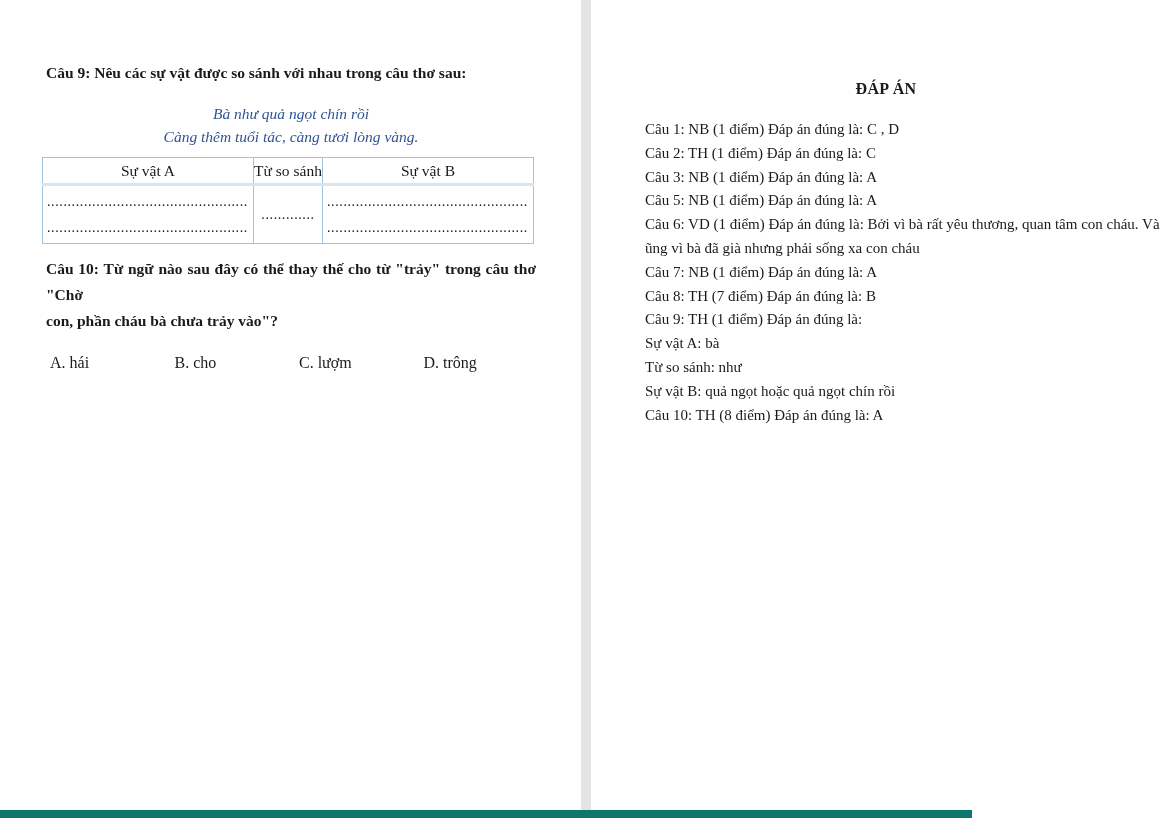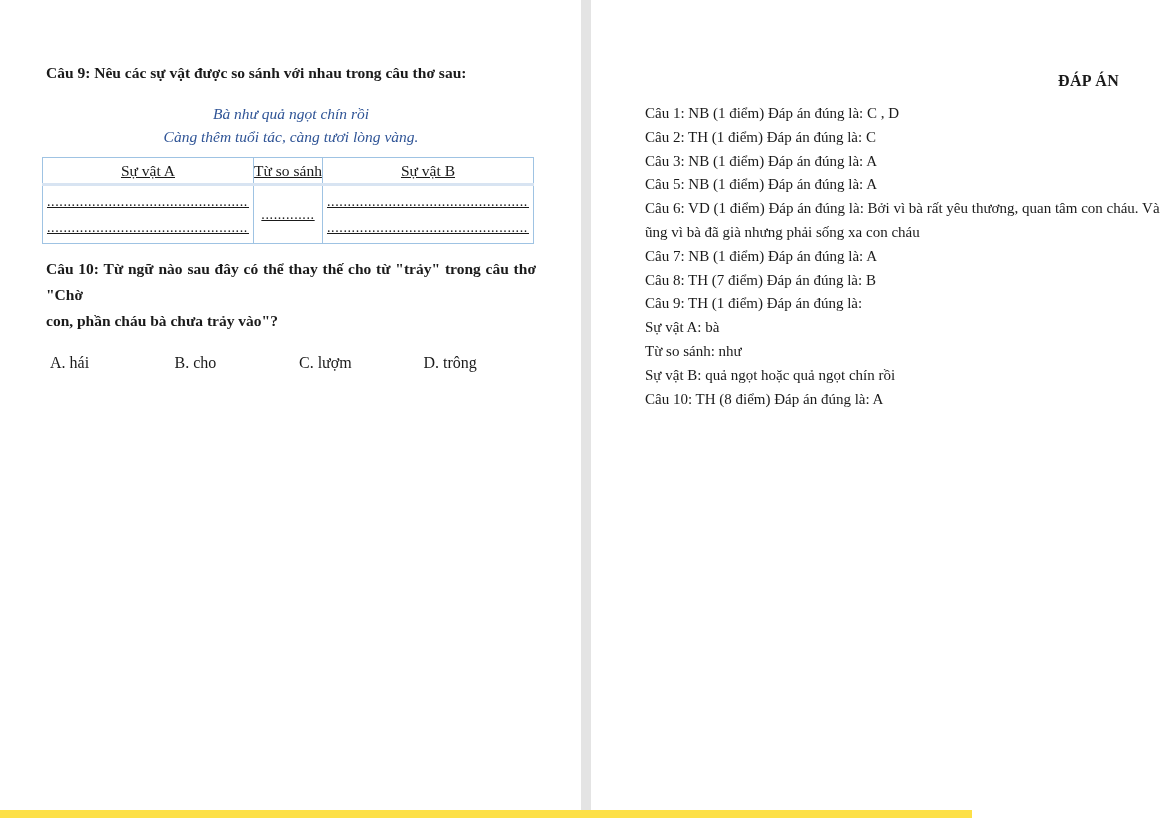--- a/index.html
+++ b/index.html
@@ -4,21 +4,21 @@
 <style>
   * { box-sizing: border-box; }
   html, body { margin: 0; padding: 0; }
   body {
     width: 1175px; height: 818px;
     background: #ffffff;
     font-family: "Liberation Serif", serif;
     color: #1a1a1a;
     overflow: hidden;
   }
-  .spread { position: relative; width: 972px; height: 818px; background: #fde047; }
+  .spread { position: relative; width: 972px; height: 818px; background: #0f766e; }
   .page { position: absolute; top: 0; height: 810px; background: #ffffff; }
   .page-left  { left: 0; width: 581px; padding: 60px 45px 0 46px; }
   .page-gap   { position: absolute; left: 581px; top: 0; width: 10px; height: 810px; background: #e4e4e4; }
   .page-right { left: 591px; width: 584px; padding: 60px 48px 0 54px; }
 
   
   .q-heading {
     margin: 0;
     font-weight: bold;
     font-size: 15.5px;
@@ -40,21 +40,20 @@
     border-collapse: collapse;
     table-layout: fixed;
     width: 491px;
     margin: 9px 0 0 -4px;
   }
   table.cmp th, table.cmp td {
     border: 1.5px solid #9fc3e3;
     font-weight: normal;
     font-size: 15.5px;
     padding: 0;
-    text-decoration: underline;
   }
   table.cmp th {
     height: 27px;
     text-align: center;
     border-bottom: 3px solid #d8e4f2;
   }
   table.cmp td { height: 59px; vertical-align: middle; padding: 2px 4px; }
   .dots {
     margin: 0;
     font-size: 14px;
@@ -72,25 +71,25 @@
     display: flex;
     margin-top: 18px;
     font-size: 16px;
     line-height: 22px;
   }
   .options .opt { width: 124.5px; padding-left: 4px; white-space: nowrap; }
   .options .opt:last-child { width: auto; }
 
   
   .answer-title {
-    margin: 8px;
+    margin: 16px;
     font-size: 16px;
     font-weight: bold;
     line-height: 26px;
-    text-align: right;
+    text-align: center;
     letter-spacing: 0.3px;
   }
   .answers { margin-top: 0; }
   .answer-line {
     font-size: 15px;
     line-height: 23.8px;
     white-space: nowrap;
   }
 </style>
 </head>

